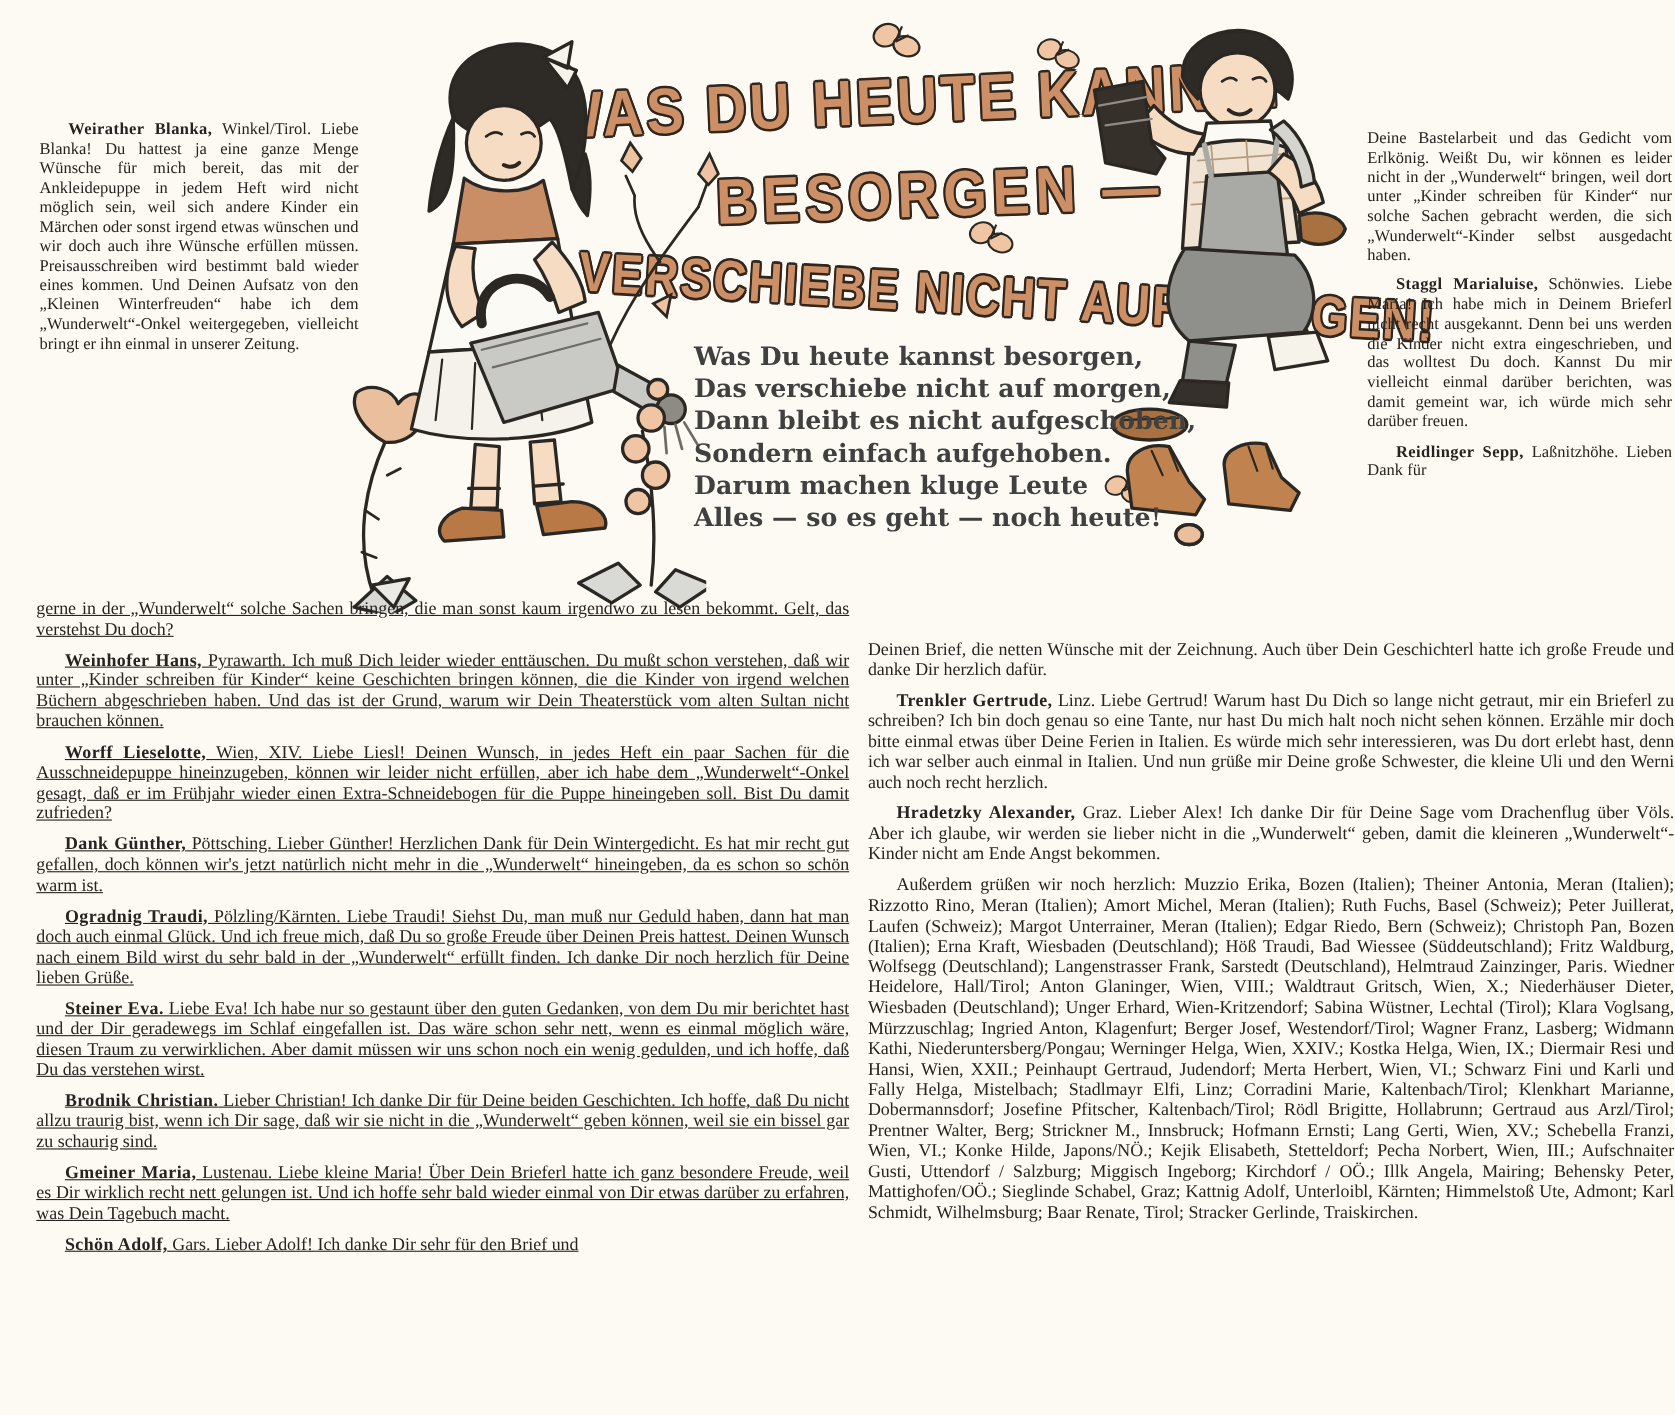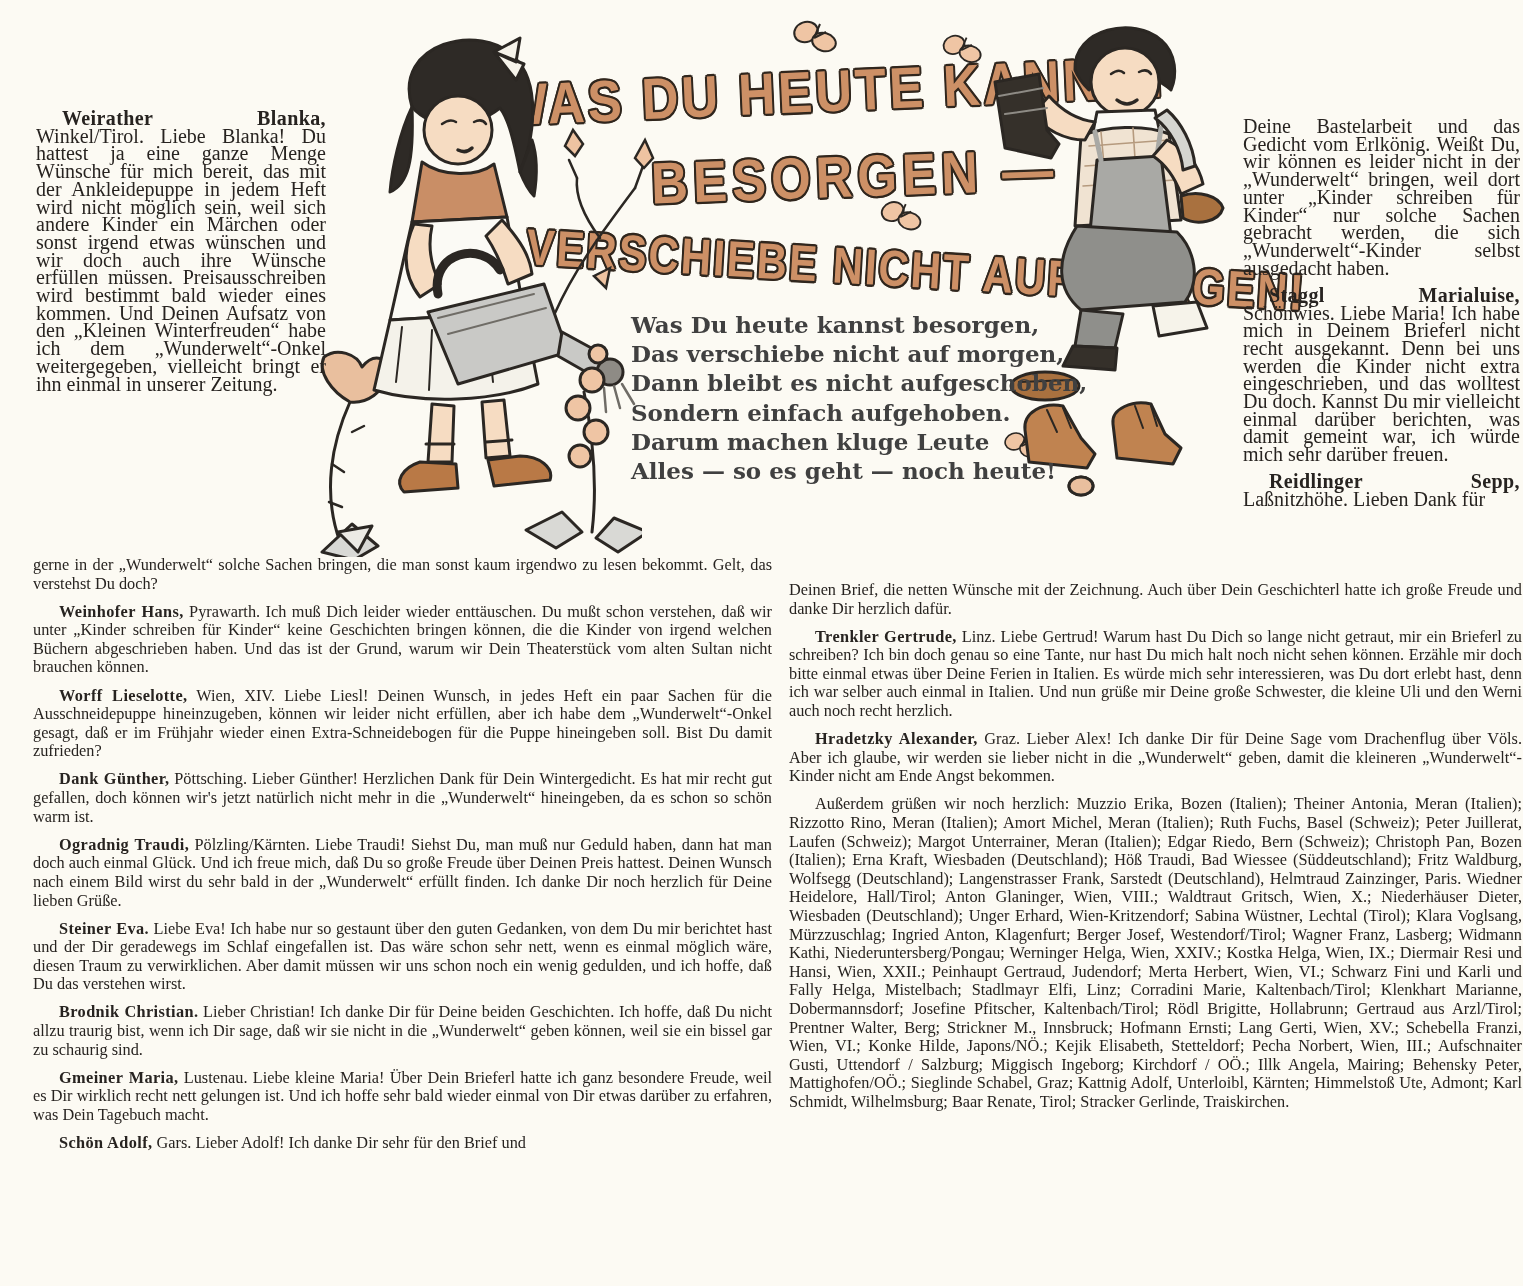--- a/index.html
+++ b/index.html
@@ -3,21 +3,21 @@
 <meta charset="utf-8">
 <style>
   html,body { margin:0; padding:0; background:#e8e4da; }
   .page {
     position:relative; width:1523px; height:1286px; margin:0 auto;
     background:#fcfaf3; color:#272320; overflow:hidden;
     font-family:"Liberation Serif", serif;
   }
   
   .col { position:absolute; text-align:justify; }
-  .col-narrow { font-size:20px; line-height:17.7px; }
+  .col-narrow { font-size:15px; line-height:17.7px; }
   .col-wide   { font-size:16.3px; line-height:18.6px; }
   .para { margin:0 0 9.5px 0; text-indent:26px; }
   .para.cont { text-indent:0; }
   .lead { font-weight:bold; letter-spacing:.4px; }
   
   .poem { position:absolute; left:593px; top:310px; }
   .poem div {
     font-family:"DejaVu Serif", serif; font-weight:700;
     font-size:23px; line-height:29.2px; color:#404040; white-space:nowrap;margin-left:38px;
   }
@@ -212,21 +212,21 @@
   <div class="col col-narrow" style="left:36px; top:110px; width:290px;">
     <p class="para"><b class="lead">Weirather Blanka,</b><span> Winkel/Tirol. Liebe Blanka! Du hattest ja eine ganze Menge Wünsche für mich bereit, das mit der Ankleidepuppe in jedem Heft wird nicht möglich sein, weil sich andere Kinder ein Märchen oder sonst irgend etwas wünschen und wir doch auch ihre Wünsche erfüllen müssen. Preisausschreiben wird bestimmt bald wieder eines kommen. Und Deinen Aufsatz von den „Kleinen Winterfreuden“ habe ich dem „Wunderwelt“-Onkel weitergegeben, vielleicht bringt er ihn einmal in unserer Zeitung.</span></p>
   </div>
 
   <div class="col col-narrow" style="left:1243px; top:118px; width:277px;">
     <p class="para cont">Deine Bastelarbeit und das Gedicht vom Erlkönig. Weißt Du, wir können es leider nicht in der „Wunderwelt“ bringen, weil dort unter „Kinder schreiben für Kinder“ nur solche Sachen gebracht werden, die sich „Wunderwelt“-Kinder selbst ausgedacht haben.</p>
     <p class="para"><b class="lead">Staggl Marialuise,</b><span> Schönwies. Liebe Maria! Ich habe mich in Deinem Brieferl nicht recht ausgekannt. Denn bei uns werden die Kinder nicht extra eingeschrieben, und das wolltest Du doch. Kannst Du mir vielleicht einmal darüber berichten, was damit gemeint war, ich würde mich sehr darüber freuen.</span></p>
     <p class="para"><b class="lead">Reidlinger Sepp,</b><span> Laßnitzhöhe. Lieben Dank für</span></p>
   </div>
 
-  <div class="col col-wide" style="left:33px; top:556px; width:739px;">
+  <div class="col col-wide" style="left:33px; top:544px; width:739px;text-decoration:underline;">
     <p class="para cont">gerne in der „Wunderwelt“ solche Sachen bringen, die man sonst kaum irgendwo zu lesen bekommt. Gelt, das verstehst Du doch?</p>
     <p class="para"><b class="lead">Weinhofer Hans,</b><span> Pyrawarth. Ich muß Dich leider wieder enttäuschen. Du mußt schon verstehen, daß wir unter „Kinder schreiben für Kinder“ keine Geschichten bringen können, die die Kinder von irgend welchen Büchern abgeschrieben haben. Und das ist der Grund, warum wir Dein Theaterstück vom alten Sultan nicht brauchen können.</span></p>
     <p class="para"><b class="lead">Worff Lieselotte,</b><span> Wien, XIV. Liebe Liesl! Deinen Wunsch, in jedes Heft ein paar Sachen für die Ausschneidepuppe hineinzugeben, können wir leider nicht erfüllen, aber ich habe dem „Wunderwelt“-Onkel gesagt, daß er im Frühjahr wieder einen Extra-Schneidebogen für die Puppe hineingeben soll. Bist Du damit zufrieden?</span></p>
     <p class="para"><b class="lead">Dank Günther,</b><span> Pöttsching. Lieber Günther! Herzlichen Dank für Dein Wintergedicht. Es hat mir recht gut gefallen, doch können wir's jetzt natürlich nicht mehr in die „Wunderwelt“ hineingeben, da es schon so schön warm ist.</span></p>
     <p class="para"><b class="lead">Ogradnig Traudi,</b><span> Pölzling/Kärnten. Liebe Traudi! Siehst Du, man muß nur Geduld haben, dann hat man doch auch einmal Glück. Und ich freue mich, daß Du so große Freude über Deinen Preis hattest. Deinen Wunsch nach einem Bild wirst du sehr bald in der „Wunderwelt“ erfüllt finden. Ich danke Dir noch herzlich für Deine lieben Grüße.</span></p>
     <p class="para"><b class="lead">Steiner Eva.</b><span> Liebe Eva! Ich habe nur so gestaunt über den guten Gedanken, von dem Du mir berichtet hast und der Dir geradewegs im Schlaf eingefallen ist. Das wäre schon sehr nett, wenn es einmal möglich wäre, diesen Traum zu verwirklichen. Aber damit müssen wir uns schon noch ein wenig gedulden, und ich hoffe, daß Du das verstehen wirst.</span></p>
     <p class="para"><b class="lead">Brodnik Christian.</b><span> Lieber Christian! Ich danke Dir für Deine beiden Geschichten. Ich hoffe, daß Du nicht allzu traurig bist, wenn ich Dir sage, daß wir sie nicht in die „Wunderwelt“ geben können, weil sie ein bissel gar zu schaurig sind.</span></p>
     <p class="para"><b class="lead">Gmeiner Maria,</b><span> Lustenau. Liebe kleine Maria! Über Dein Brieferl hatte ich ganz besondere Freude, weil es Dir wirklich recht nett gelungen ist. Und ich hoffe sehr bald wieder einmal von Dir etwas darüber zu erfahren, was Dein Tagebuch macht.</span></p>
     <p class="para"><b class="lead">Schön Adolf,</b><span> Gars. Lieber Adolf! Ich danke Dir sehr für den Brief und</span></p>
   </div>

